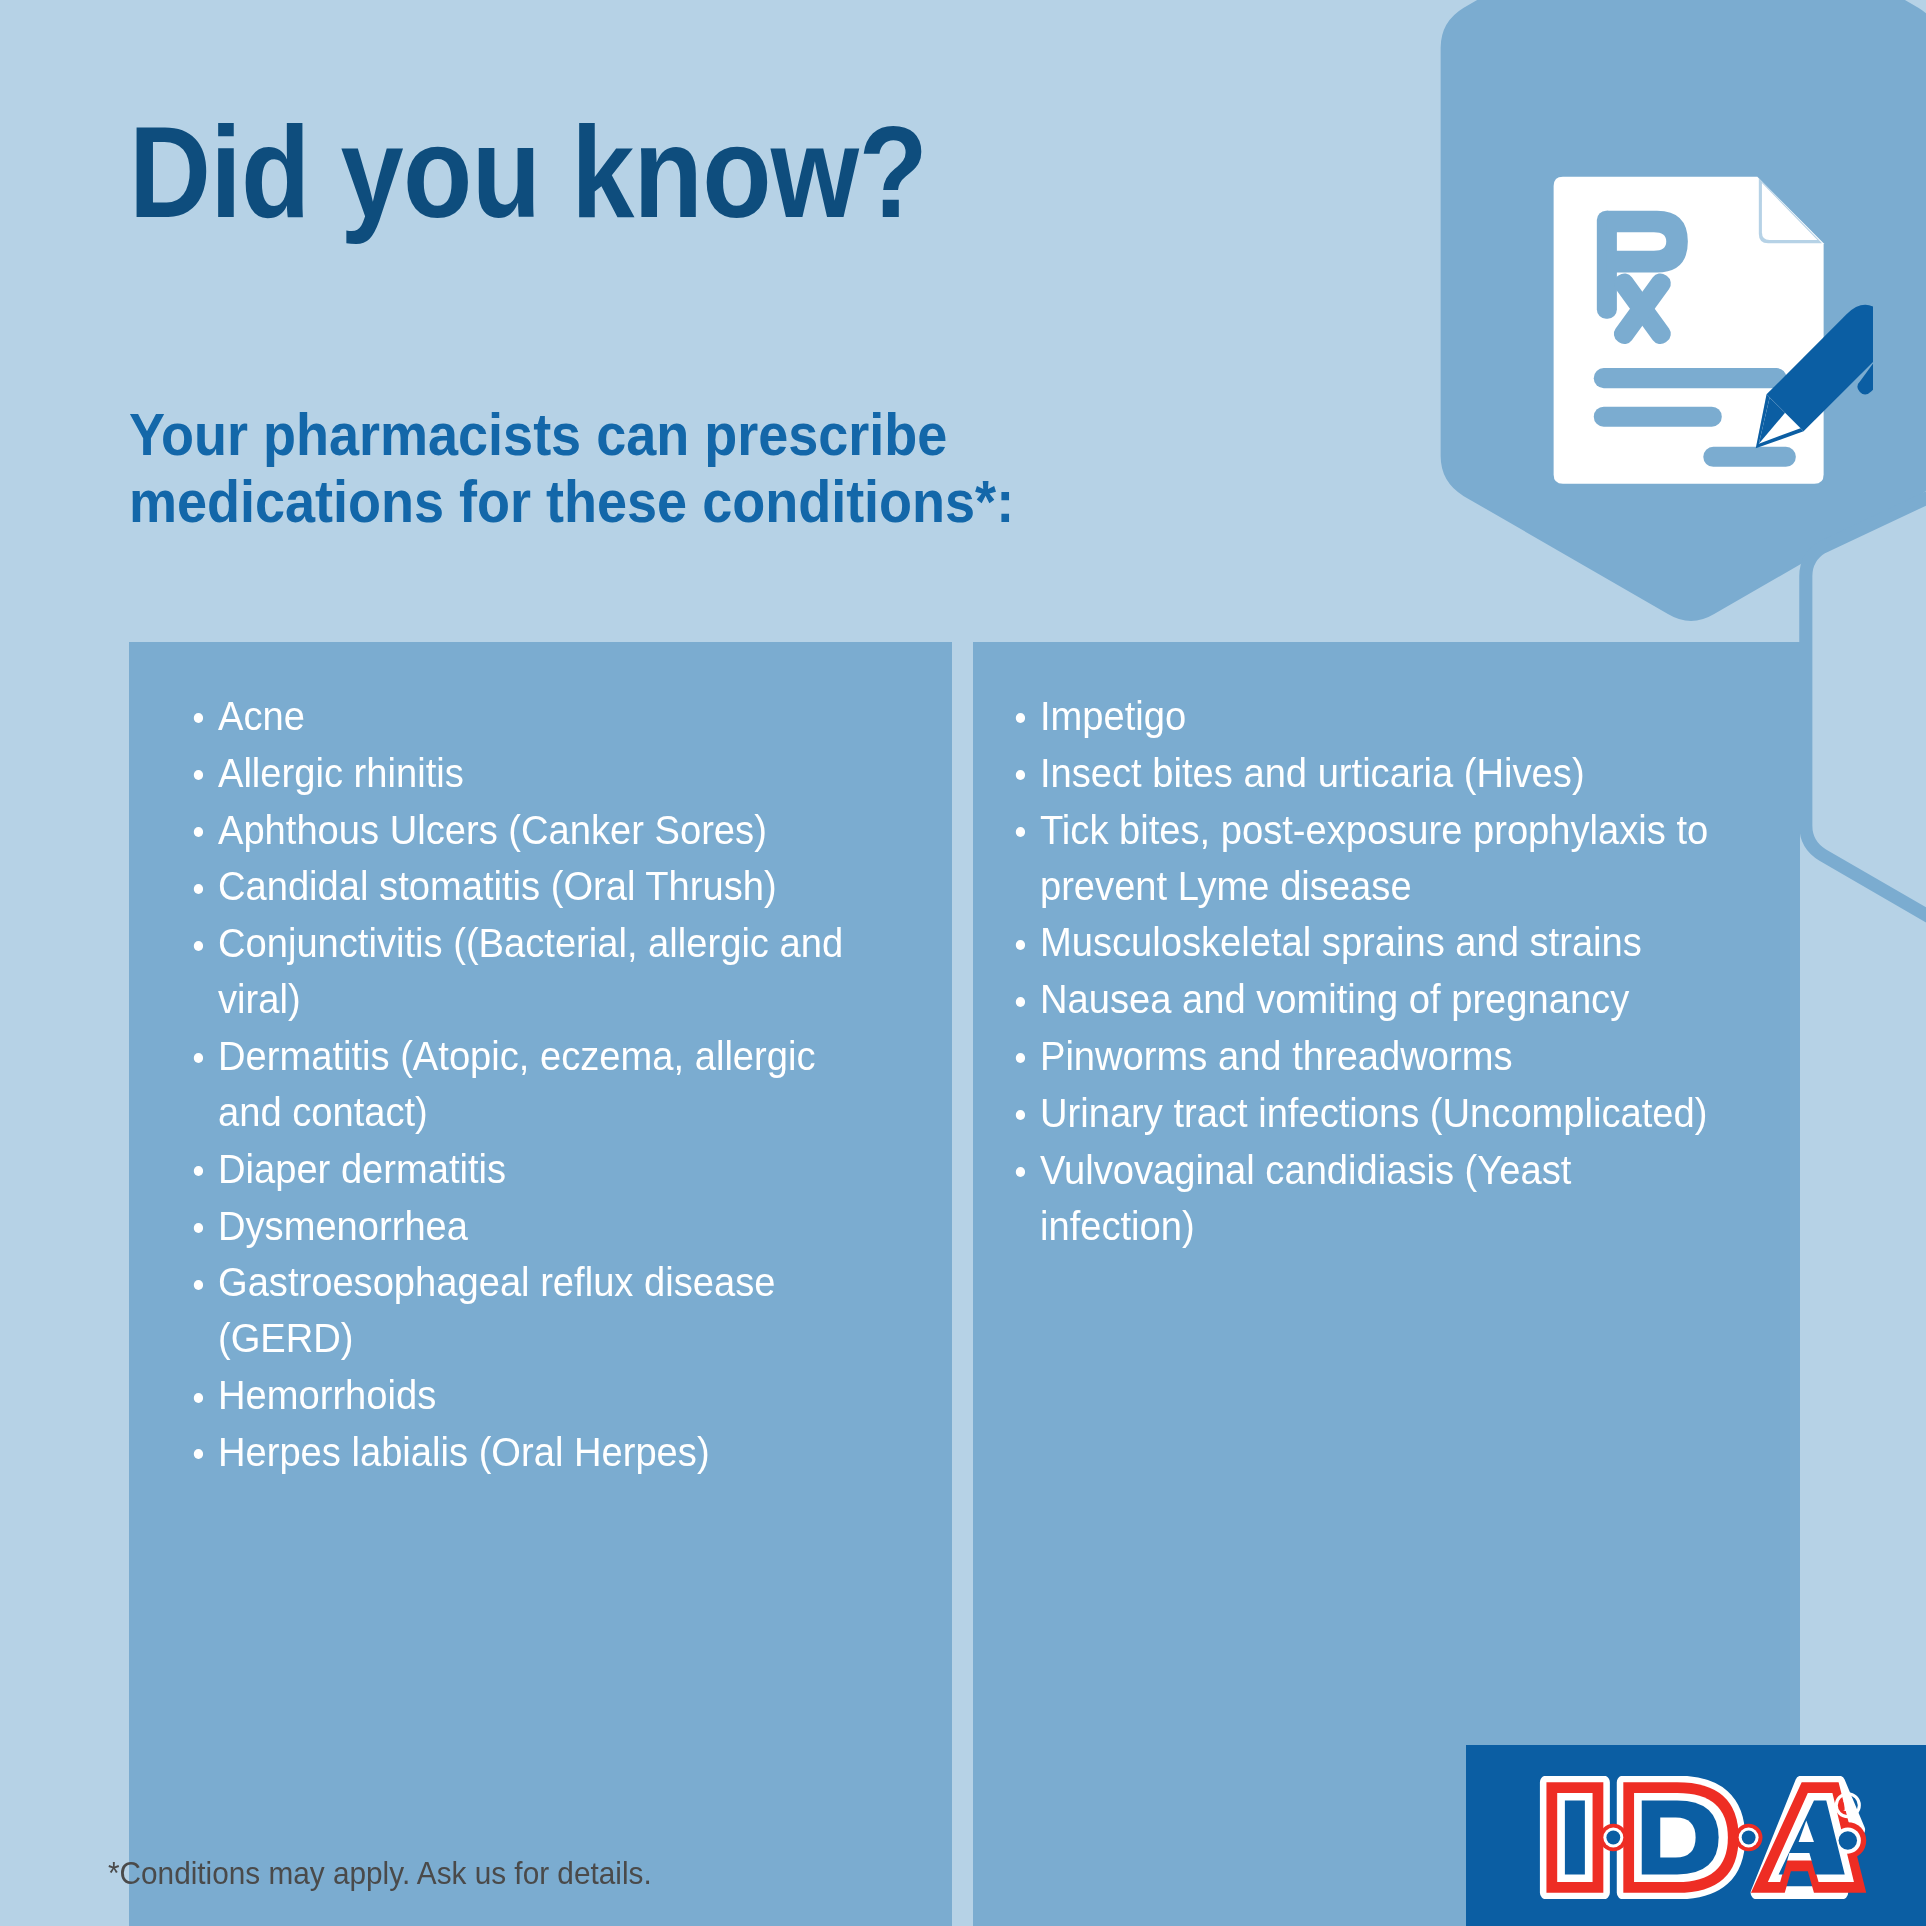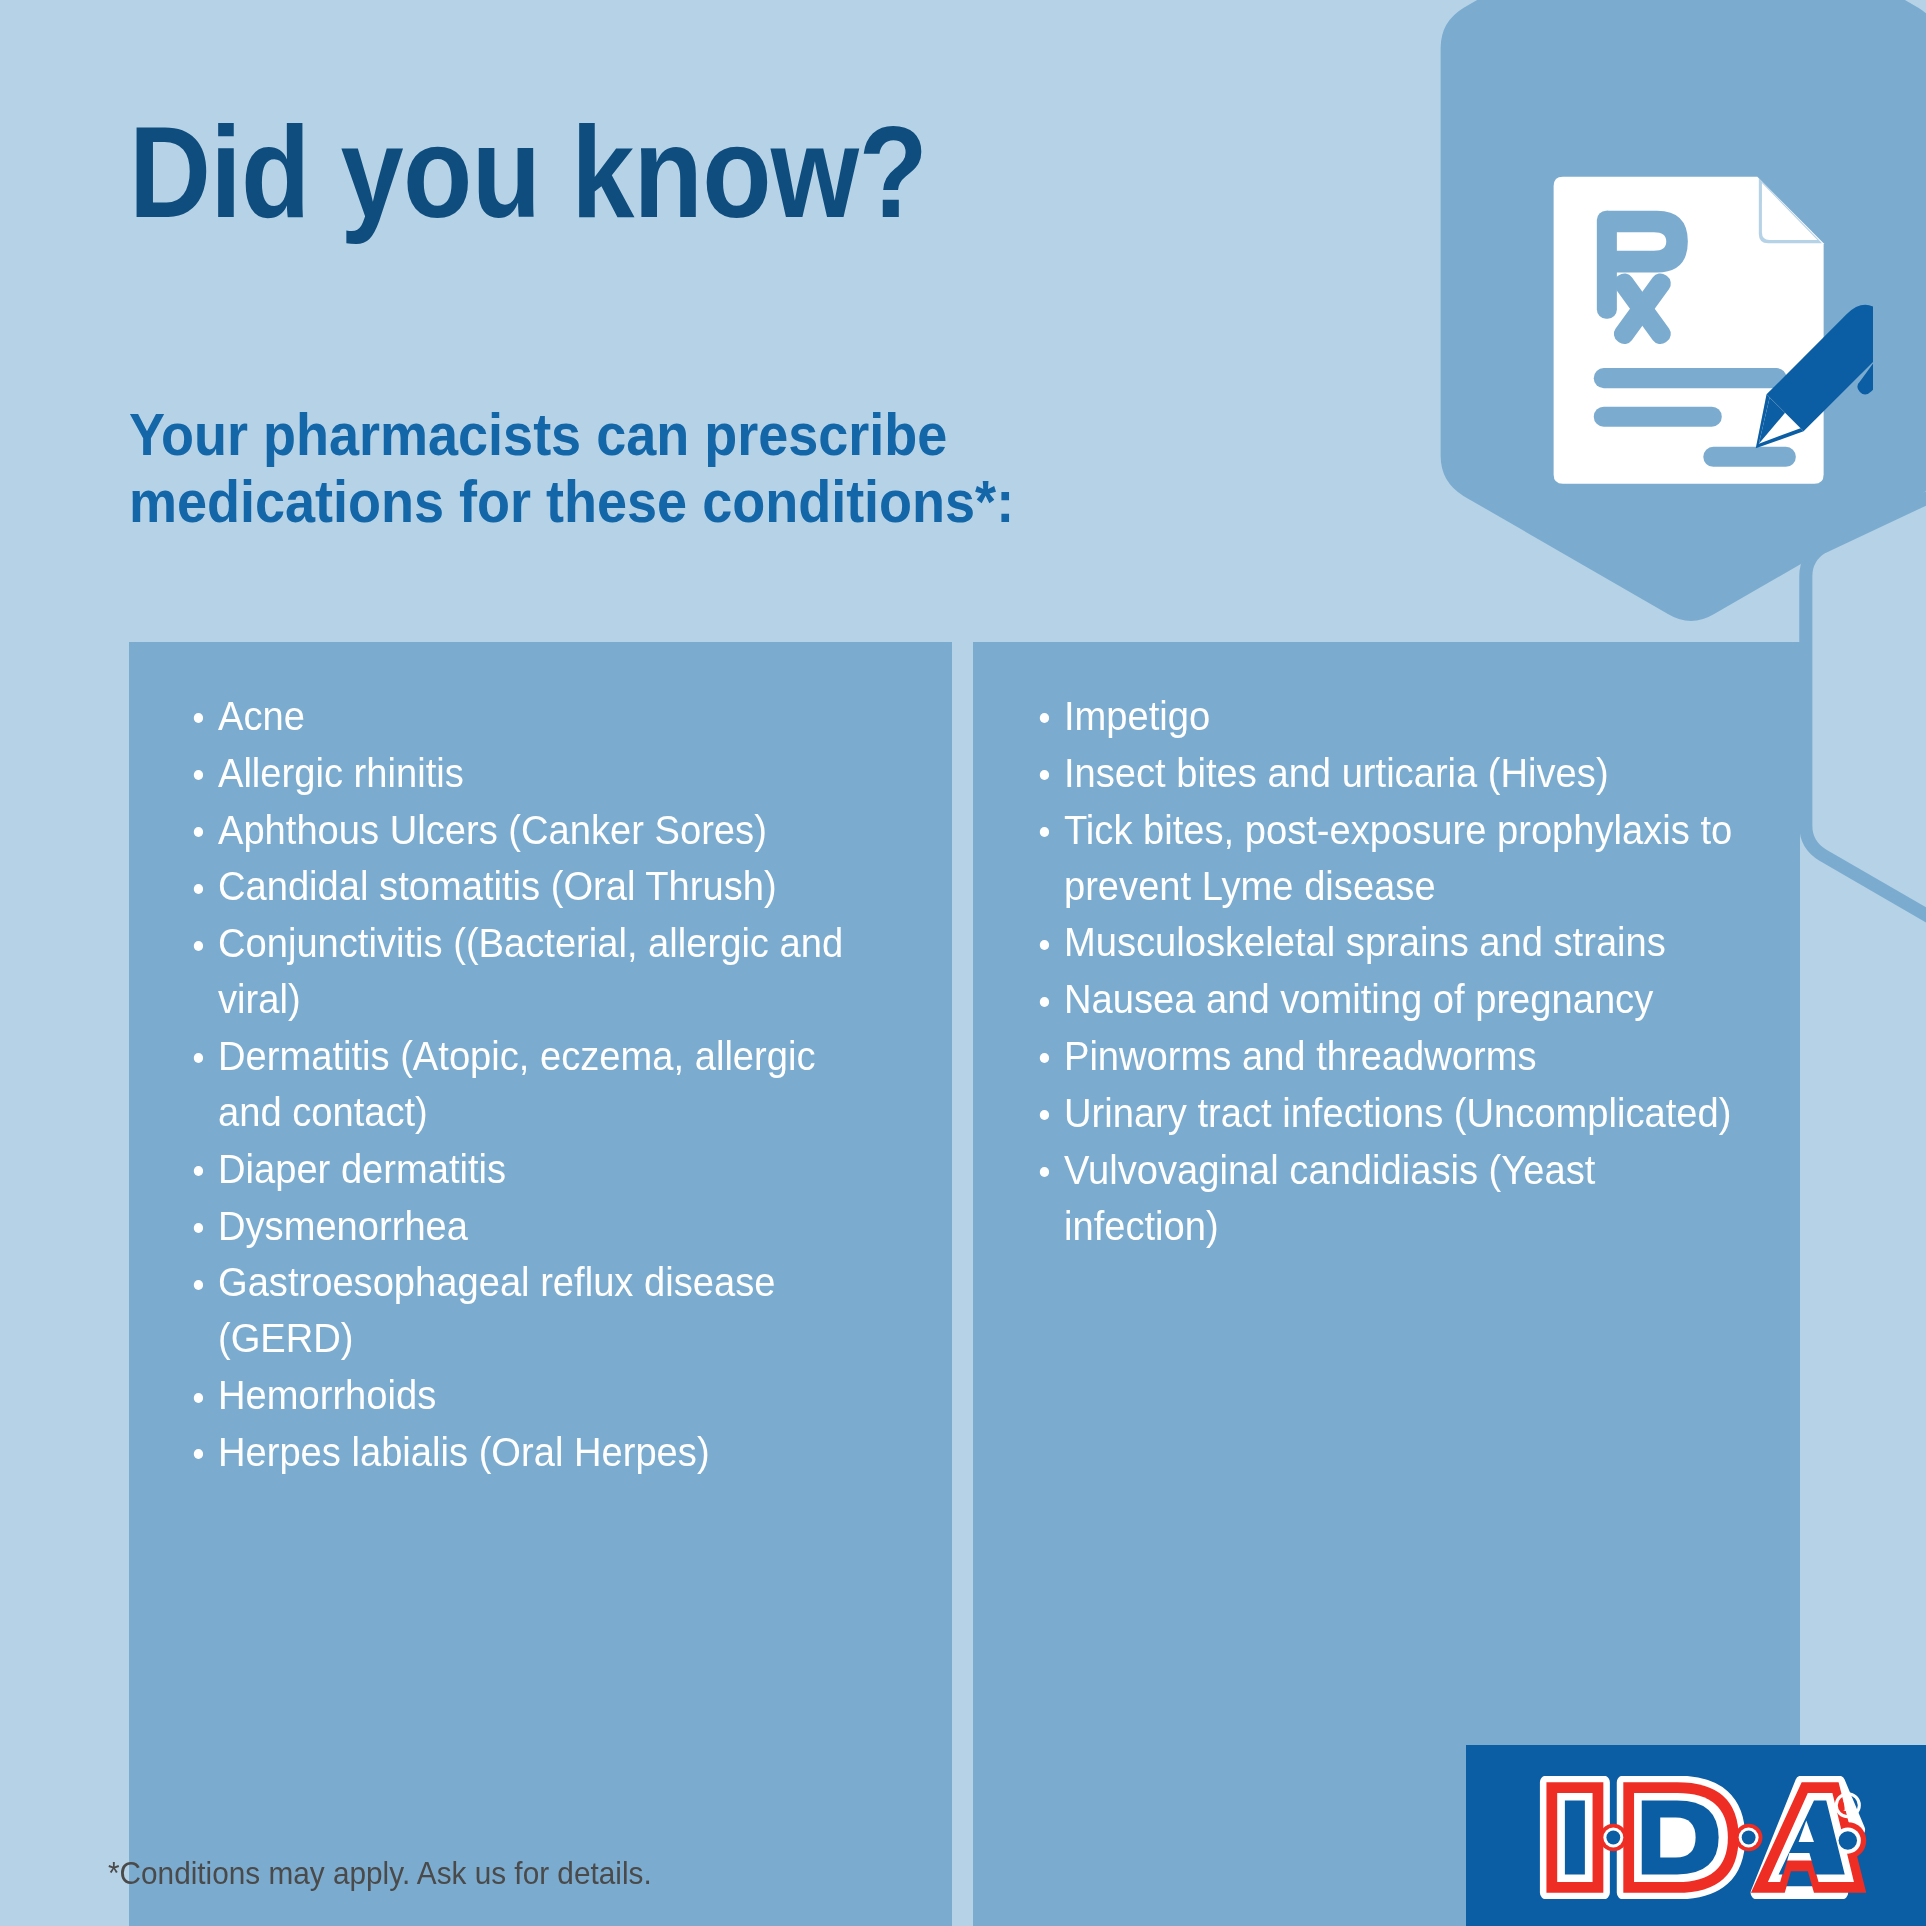--- a/index.html
+++ b/index.html
@@ -75,21 +75,21 @@
   #panel-right { left: 973px; width: 827px; }
 
   .cond-list {
     list-style: none;
     margin: 0;
     padding: 0;
     position: absolute;
     top: 46px;
   }
   #panel-left  .cond-list { left: 62px;  width: 740px; }
-  #panel-right .cond-list { left: 64px;  width: 755px; }
+  #panel-right .cond-list { left: 40px;  width: 755px; }
 
   .cond-item {
     position: relative;
     padding-left: 29px;
     color: #ffffff;
     font-size: 41px;
     line-height: 56px;
     font-weight: 400;
     font-family: "Liberation Sans Narrow", "Liberation Sans", sans-serif;
     transform: scaleX(0.93);

